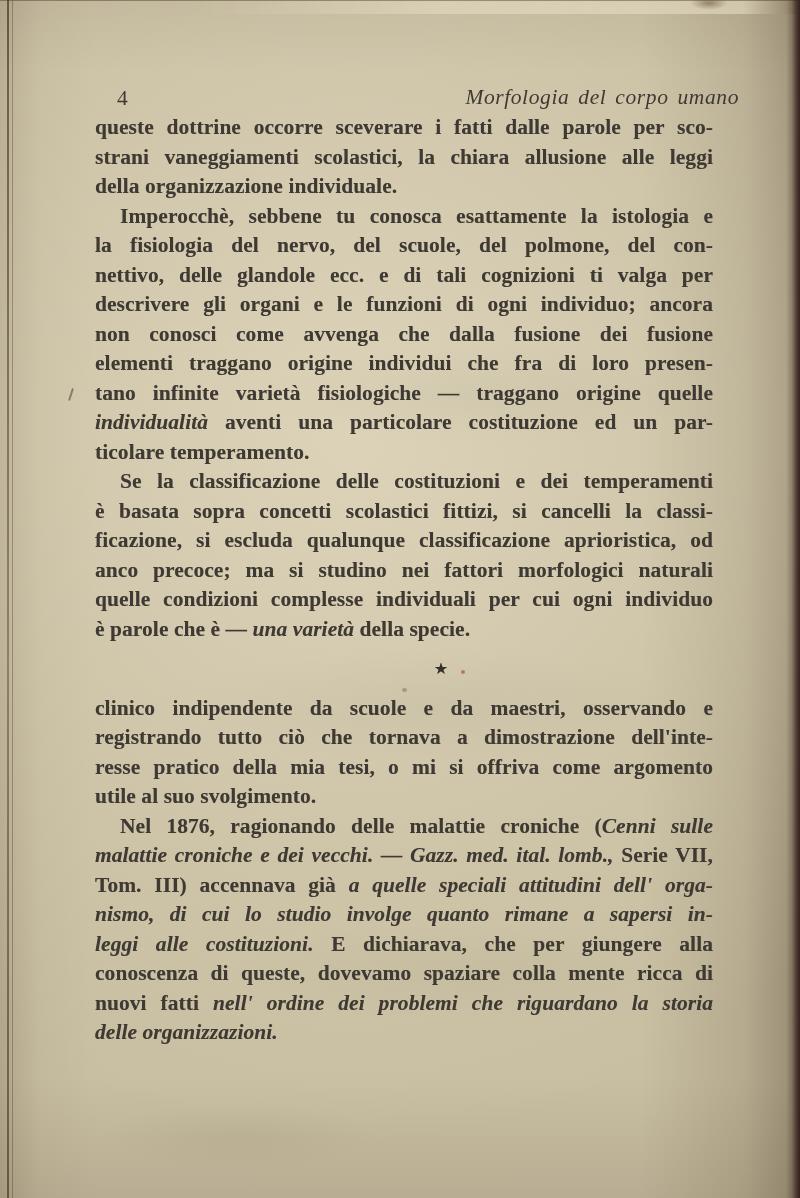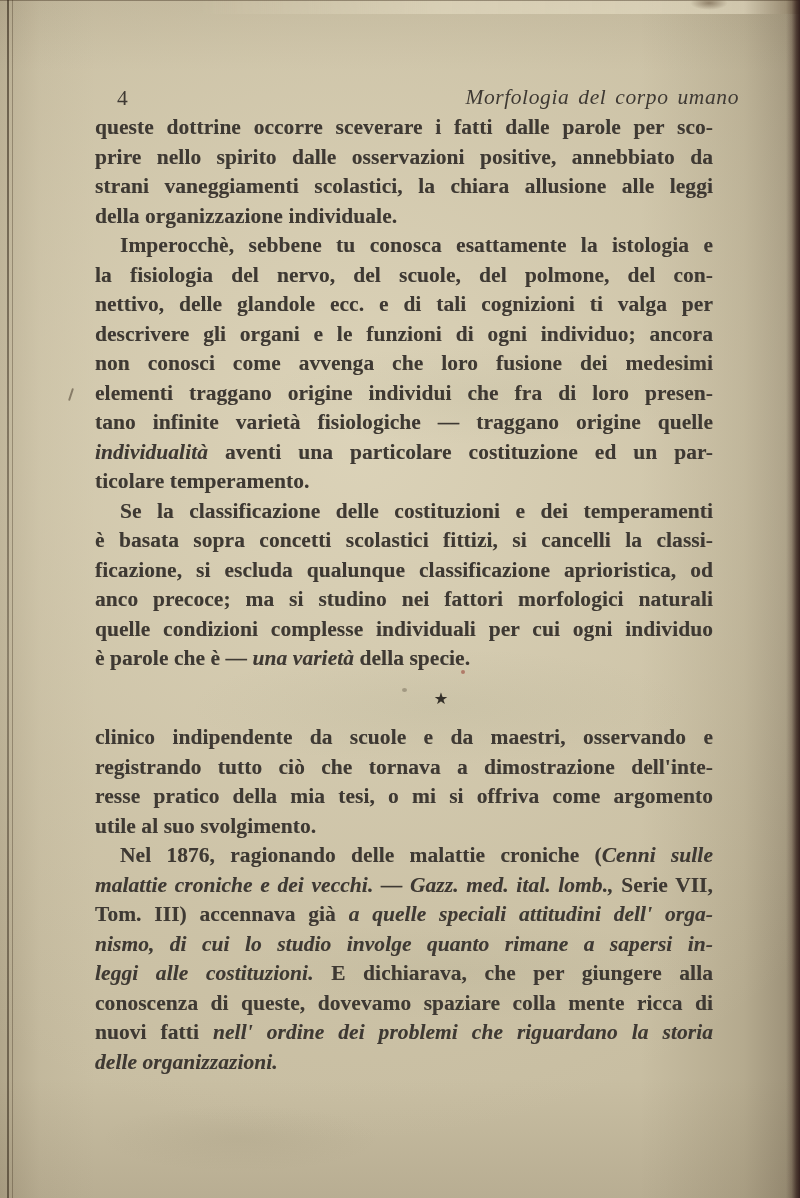--- a/index.html
+++ b/index.html
@@ -94,28 +94,27 @@
   <div class="red-dot"></div>
   <div class="pre-star-dot"></div>
 
   <div class="text-column">
     <div class="page-header">
       <span class="page-number">4</span>
       <span class="running-title">Morfologia del corpo umano</span>
     </div>
 
   <div class="line"><span>queste dottrine occorre sceverare i fatti dalle parole per sco-</span></div>
-      <div class="line"><span>prire nello spirito dalle osservazioni positive, annebbiato da</span></div>
       <div class="line"><span>strani vaneggiamenti scolastici, la chiara allusione alle leggi</span></div>
       <div class="line last"><span>della organizzazione individuale.</span></div>
       <div class="line indent"><span>Imperocchè, sebbene tu conosca esattamente la istologia e</span></div>
       <div class="line"><span>la fisiologia del nervo, del scuole, del polmone, del con-</span></div>
       <div class="line"><span>nettivo, delle glandole ecc. e di tali cognizioni ti valga per</span></div>
       <div class="line"><span>descrivere gli organi e le funzioni di ogni individuo; ancora</span></div>
-      <div class="line"><span>non conosci come avvenga che loro fusione dei medesimi</span></div>
+      <div class="line"><span>non conosci come avvenga che dalla fusione dei fusione</span></div>
       <div class="line"><span>elementi traggano origine individui che fra di loro presen-</span></div>
       <div class="line"><span>tano infinite varietà fisiologiche — traggano origine quelle</span></div>
       <div class="line"><span class="it">individualità</span><span> aventi una particolare costituzione ed un par-</span></div>
       <div class="line last"><span>ticolare temperamento.</span></div>
       <div class="line indent"><span>Se la classificazione delle costituzioni e dei temperamenti</span></div>
       <div class="line"><span>è basata sopra concetti scolastici fittizi, si cancelli la classi-</span></div>
       <div class="line"><span>ficazione, si escluda qualunque classificazione aprioristica, od</span></div>
       <div class="line"><span>anco precoce; ma si studino nei fattori morfologici naturali</span></div>
       <div class="line"><span>quelle condizioni complesse individuali per cui ogni individuo</span></div>
       <div class="line last"><span>è parole che è — </span><span class="it">una varietà</span><span> della specie.</span></div>

